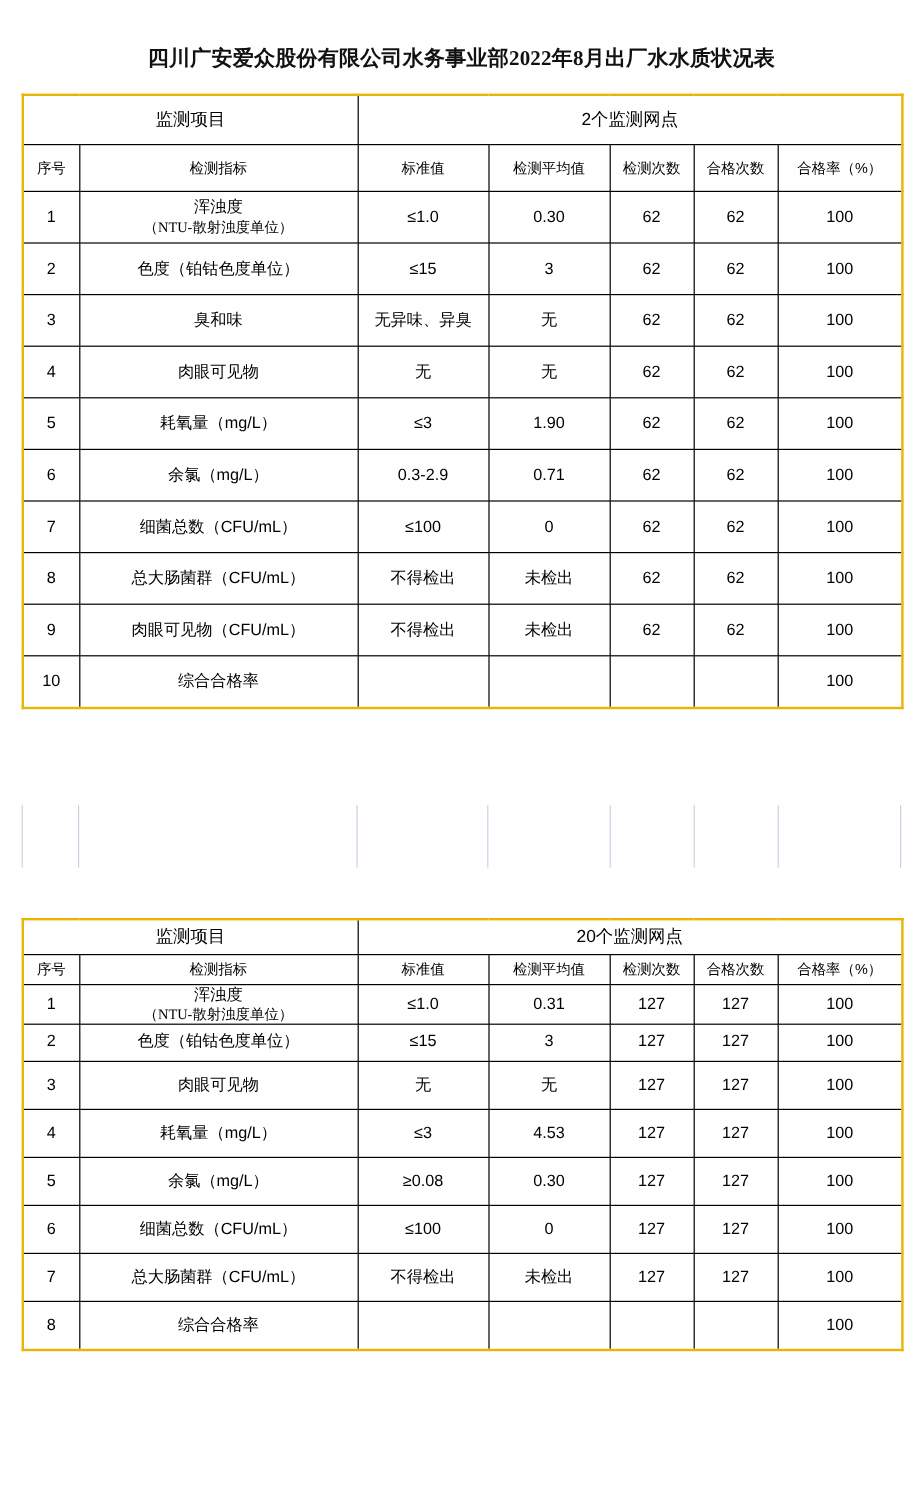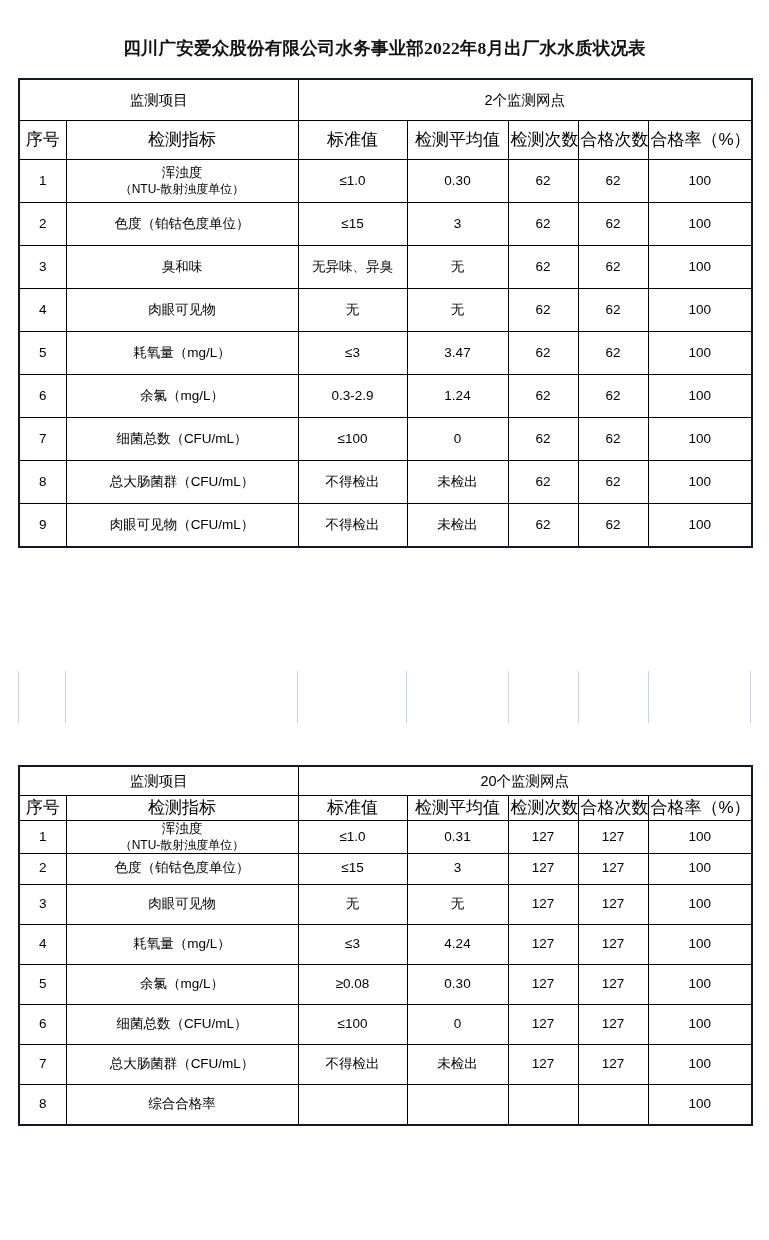--- a/index.html
+++ b/index.html
@@ -45,48 +45,49 @@
     letter-spacing: 0.2px;
     color: #111111;
     font-family: "Liberation Serif", "DejaVu Serif", serif;
     white-space: nowrap;
   }
 
   table.wq {
     border-collapse: collapse;
     table-layout: fixed;
     width: 733px;
-    border: 2px solid #0f172a;
+    border: 2px solid #eab308;
     background: #fff;
   }
   table.wq td {
     border: 1px solid #000;
     text-align: center;
     vertical-align: middle;
     font-family: "Liberation Sans", "DejaVu Sans", sans-serif;
     font-size: 13.5px;
     color: #000;
     padding: 0 2px;
     line-height: 1.25;
     white-space: nowrap;
     overflow: hidden;
   }
   table.wq td.group {
     font-size: 14.5px;
   }
   table.wq td.hdr {
-    font-size: 17px;
+    font-size: 12px;
     margin-left: 30px;
   }
   table.wq td.indicator {
     font-size: 13.5px;
   }
   .sub {
     font-size: 12px;
     display: block;
+    font-family: Liberation Serif, serif;
   }
   .two-line {
     line-height: 1.18;
   }
 
   
   col.c-no   { width: 47px;  }
   col.c-ind  { width: 232px; }
   col.c-std  { width: 109px; }
   col.c-avg  { width: 101px; }
@@ -187,30 +188,30 @@
           <td>无</td>
           <td>无</td>
           <td>62</td>
           <td>62</td>
           <td>100</td>
         </tr>
         <tr>
           <td>5</td>
           <td class="indicator">耗氧量（mg/L）</td>
           <td>≤3</td>
-          <td>3.47</td>
+          <td>1.90</td>
           <td>62</td>
           <td>62</td>
           <td>100</td>
         </tr>
         <tr>
           <td>6</td>
           <td class="indicator">余氯（mg/L）</td>
           <td>0.3-2.9</td>
-          <td>1.24</td>
+          <td>0.71</td>
           <td>62</td>
           <td>62</td>
           <td>100</td>
         </tr>
         <tr>
           <td>7</td>
           <td class="indicator">细菌总数（CFU/mL）</td>
           <td>≤100</td>
           <td>0</td>
           <td>62</td>
@@ -226,20 +227,29 @@
           <td>62</td>
           <td>100</td>
         </tr>
         <tr>
           <td>9</td>
           <td class="indicator">肉眼可见物（CFU/mL）</td>
           <td>不得检出</td>
           <td>未检出</td>
           <td>62</td>
           <td>62</td>
+          <td>100</td>
+        </tr>
+        <tr>
+          <td>10</td>
+          <td class="indicator">综合合格率</td>
+          <td></td>
+          <td></td>
+          <td></td>
+          <td></td>
           <td>100</td>
         </tr>
       </tbody>
     </table>
   </div>
 
 
   <div class="block" id="table2-wrap">
     <table class="wq" id="t2">
       <colgroup>
@@ -293,21 +303,21 @@
           <td>无</td>
           <td>无</td>
           <td>127</td>
           <td>127</td>
           <td>100</td>
         </tr>
         <tr>
           <td>4</td>
           <td class="indicator">耗氧量（mg/L）</td>
           <td>≤3</td>
-          <td>4.24</td>
+          <td>4.53</td>
           <td>127</td>
           <td>127</td>
           <td>100</td>
         </tr>
         <tr>
           <td>5</td>
           <td class="indicator">余氯（mg/L）</td>
           <td>≥0.08</td>
           <td>0.30</td>
           <td>127</td>

